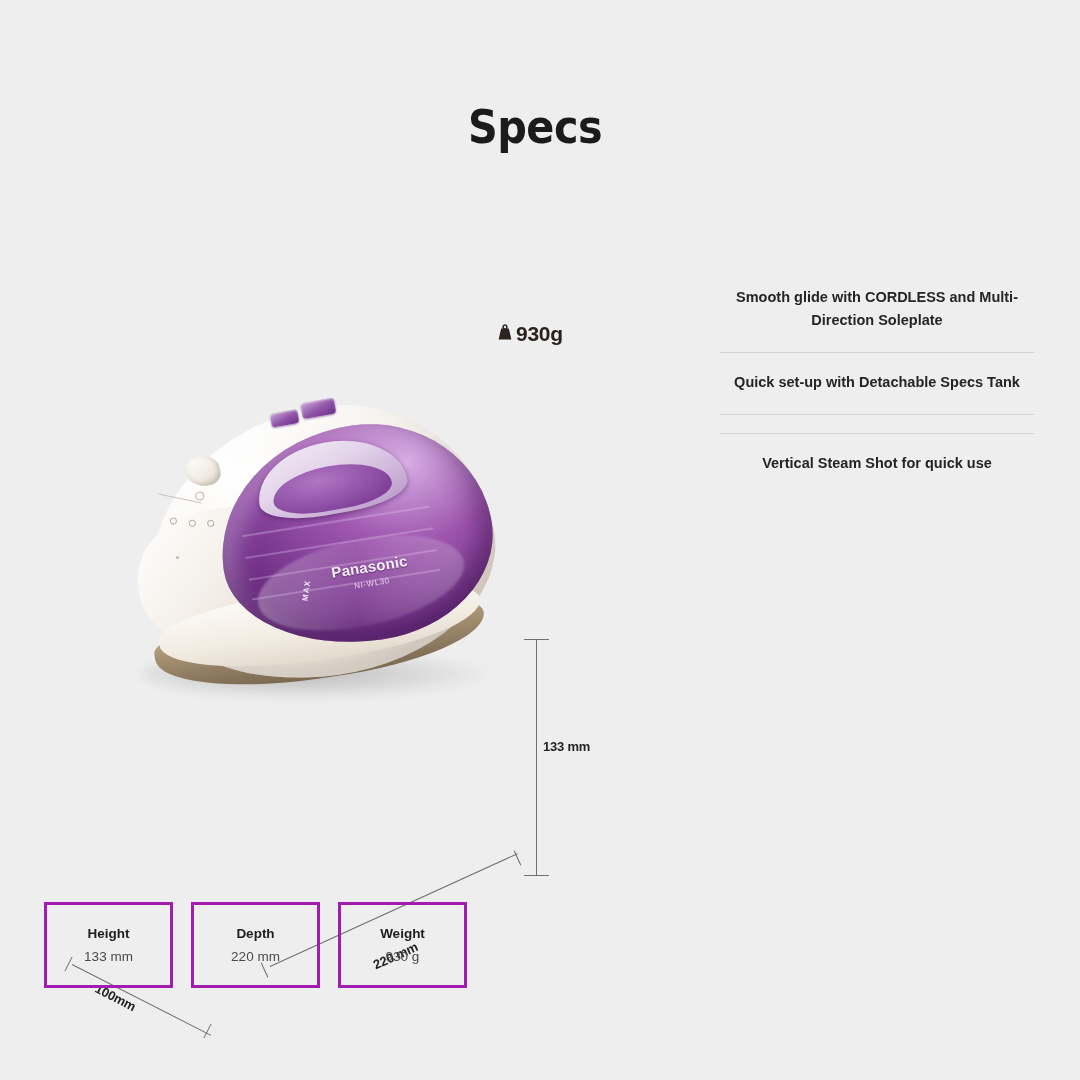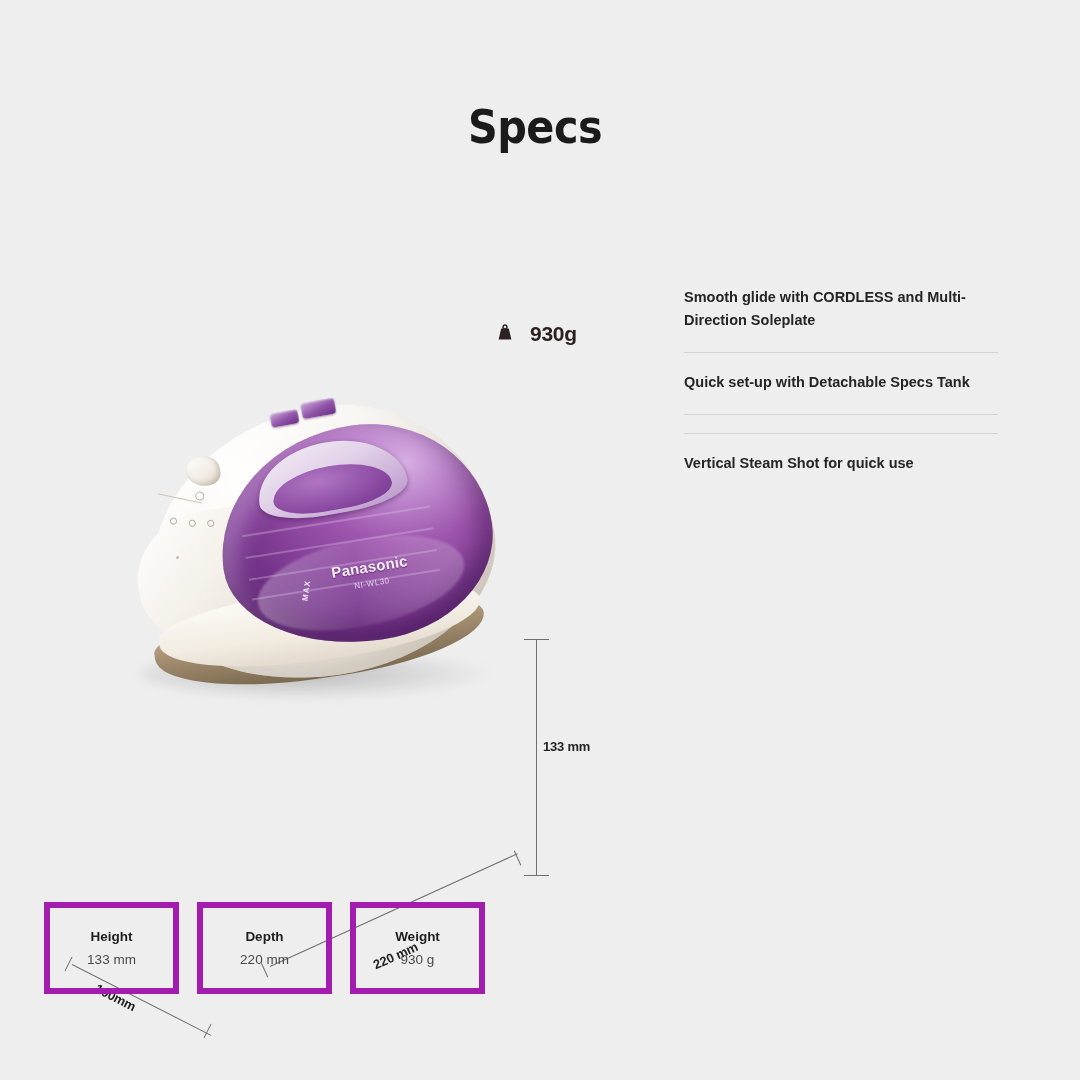--- a/index.html
+++ b/index.html
@@ -44,21 +44,21 @@
     height: 570px;
   }
 
   
   .weight-badge {
     position: absolute;
     left: 495px;
     top: 72px;
     display: flex;
     align-items: center;
-    gap: 15px;
+    gap: 1px;
   }
   .weight-badge .wb-label {
     font-size: 21px;
     font-weight: bold;
     color: #2b2220;
     letter-spacing: -0.3px;
   }
 
   
   .iron {
@@ -360,23 +360,24 @@
     transform-origin: center; transform: rotate(27deg);
   }
   .dim-w-label {
     left: 36px; top: 30px;
     transform-origin: left center; transform: rotate(27deg);
   }
 
   
   .features {
     position: absolute;
-    left: 684px;
+    left: 720px;
     top: 286px;
     width: 314px;
+    text-align: center;
   }
   .feature-item {
     font-size: 14.5px;
     line-height: 23px;
     font-weight: bold;
     color: #252525;
     padding: 0 0 20px 0;
   }
   .feature-divider {
     height: 1px;
@@ -395,21 +396,21 @@
     letter-spacing: -0.1px;
   }
   .sw-cards {
     display: flex;
     gap: 18px;
     margin-top: 26px;
   }
   .sw-card {
     width: 123px;
     height: 80px;
-    border: 6px solid #a21caf;
+    border: 3px solid #a21caf;
     background: transparent;
     display: flex;
     flex-direction: column;
     align-items: center;
     justify-content: center;
     gap: 8px;
   }
   .sw-card-label {
     font-size: 13.5px;
     font-weight: bold;

